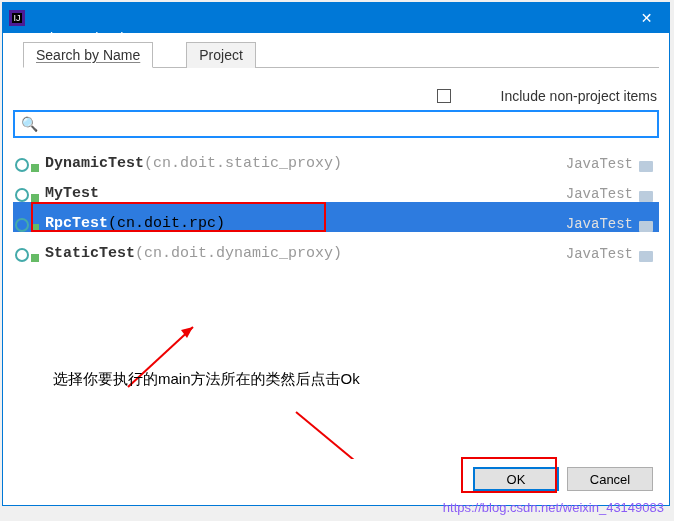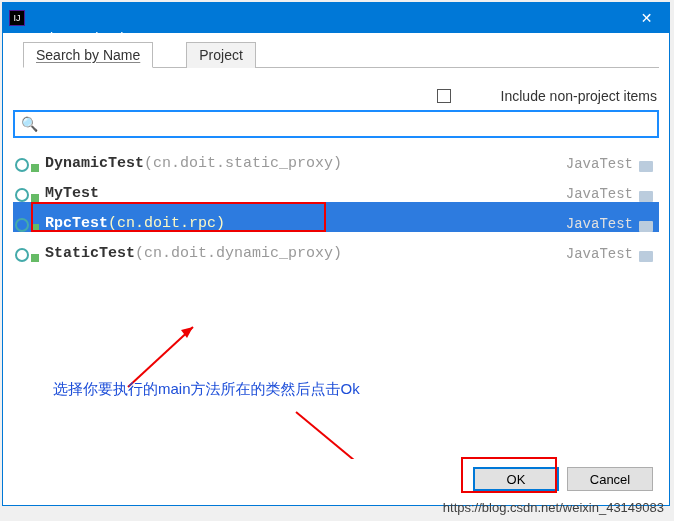--- a/index.html
+++ b/index.html
@@ -26,21 +26,21 @@
     height: 30px;
     background: #0078d7;
     color: #fff;
     display: flex;
     align-items: center;
     padding: 0 0 0 6px;
   }
   .titlebar .app-icon {
     width: 16px; height: 16px;
     background: #000;
-    border: 1px solid #4c1d95;
+    border: 3px solid #4c1d95;
     display: flex; align-items: center; justify-content: center;
     font-size: 9px; font-weight: normal;
     margin-right: 8px;
   }
   .titlebar .title { flex: 1; font-size: 14px; margin-top: 40px; }
   .titlebar .close {
     width: 45px; height: 30px;
     display: flex; align-items: center; justify-content: center;
     font-size: 14px;
   }
@@ -134,41 +134,41 @@
   }
   .row .icon2 {
     width: 8px; height: 8px;
     background: #6b6;
     margin-right: 6px;
     display: inline-block;
     transform: rotate(0deg);
   }
   .row .name { font-weight: bold; }
   .row .pkg { color: #999; }
-  .row.selected .pkg { color: #fef9c3; }
+  .row.selected .pkg { color: #000000; }
   .row .spacer { flex: 1; }
   .row .module { color: #999; font-size: 14px; }
   .row.selected .module { color: #e0e0e0; }
   .row .folder {
     width: 14px; height: 11px;
     background: #bcd;
     margin-left: 6px;
     border-radius: 1px;
   }
   .selection-red-box {
     position: absolute;
     border: 2px solid #e00;
     left: 18px; top: 60px;
     width: 295px; height: 30px;
     pointer-events: none;
   }
   .annotation {
     position: absolute;
-    left: 40px; top: 238px;
-    color: #1d4ed8;
+    left: 40px; top: 228px;
+    color: #000000;
     font-size: 15px;
     font-family: "Microsoft YaHei", sans-serif;
   }
   .arrow1 {
     position: absolute;
     left: 110px; top: 180px;
     width: 80px; height: 70px;
     pointer-events: none;
   }
   .arrow2 {
@@ -199,21 +199,21 @@
   .ok-red-box {
     position: absolute;
     border: 2px solid #e00;
     right: 112px; bottom: 12px;
     width: 96px; height: 36px;
     pointer-events: none;
   }
   .watermark {
     position: absolute;
     right: 10px; bottom: 6px;
-    color: #404040;
+    color: #8b5cf6;
     font-size: 13px;
     font-family: sans-serif;
     pointer-events: none;
   }
 </style>
 </head>
 <body>
 
 <div class="window">
   <div class="titlebar">

